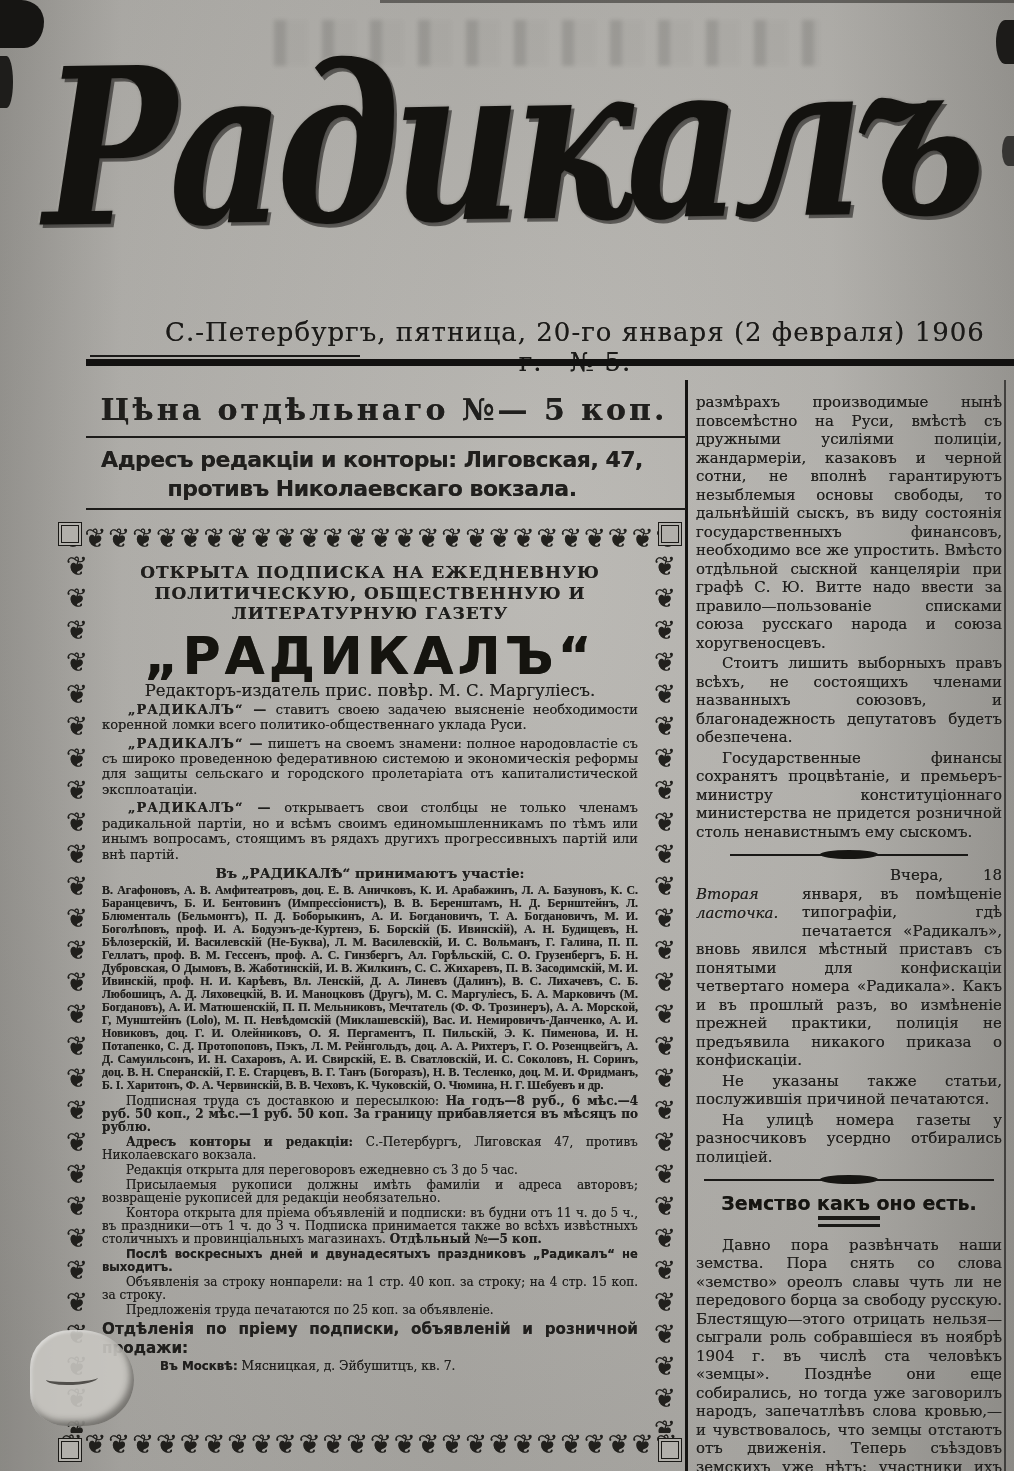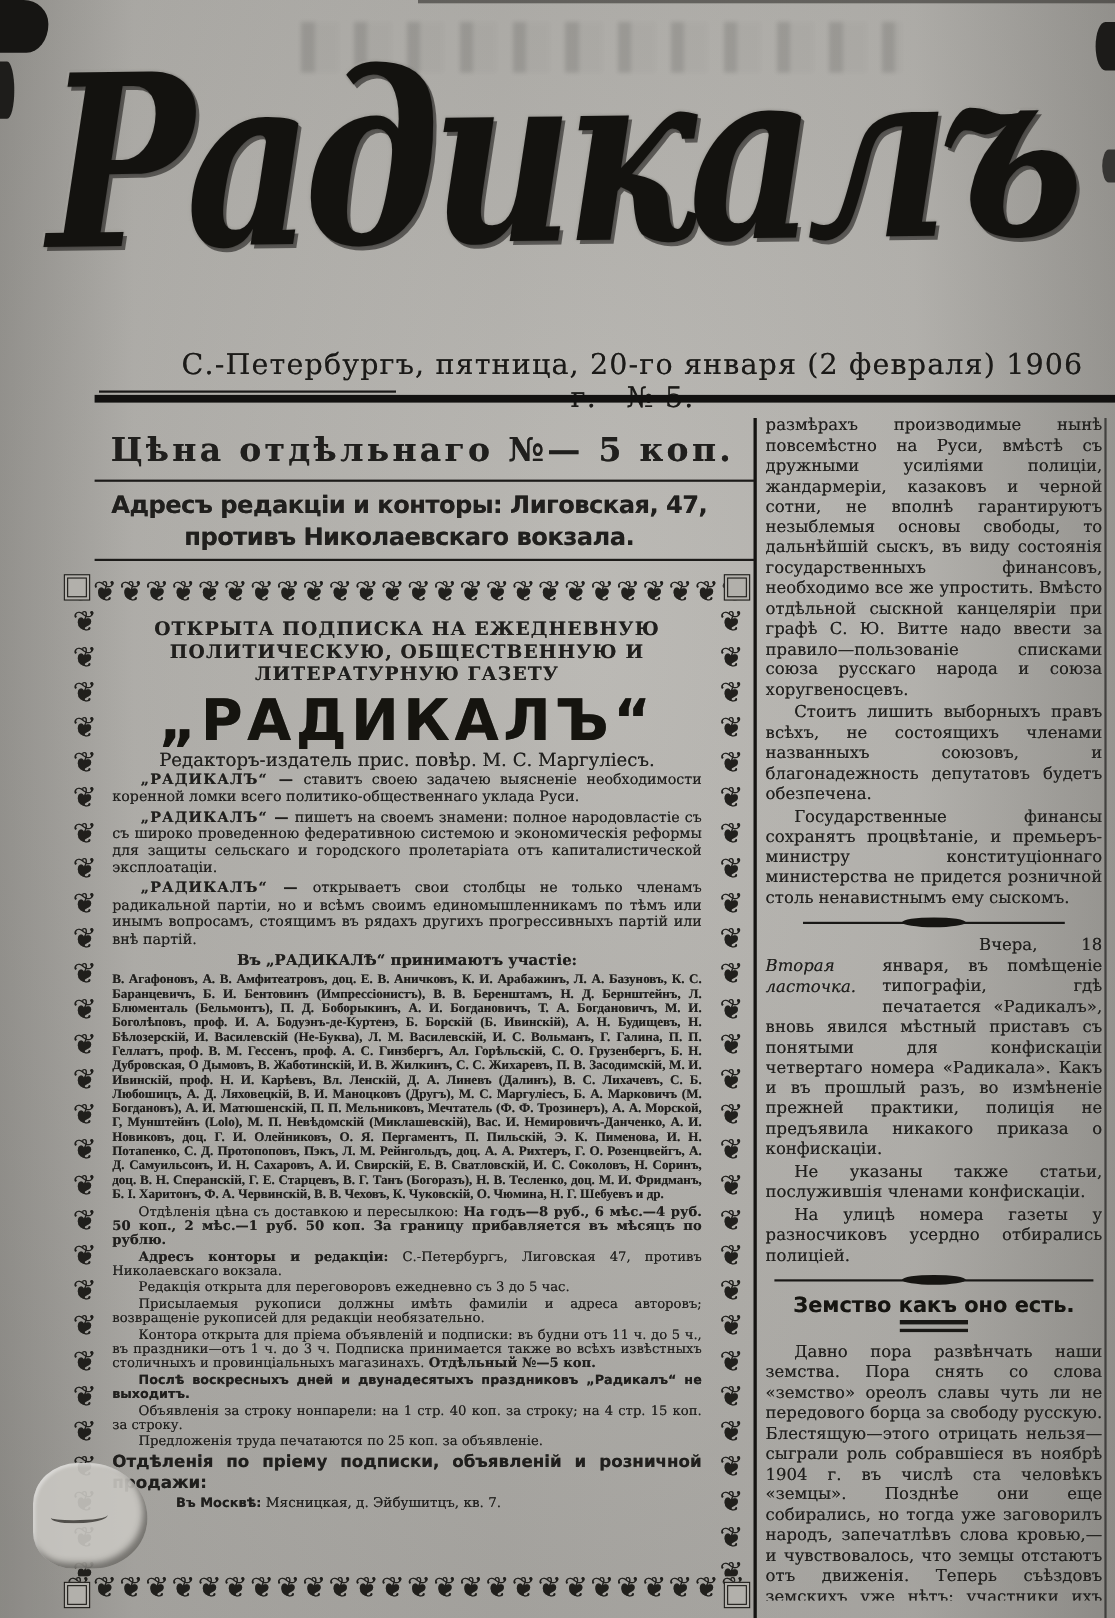--- a/index.html
+++ b/index.html
@@ -17,21 +17,21 @@
     transform:scaleY(1.22) rotate(-.6deg);transform-origin:center;
     text-shadow:3px 3px 0 rgba(18,17,15,.55), -2px -1px 1px rgba(176,174,168,.5),0 0 2px rgba(10,10,10,.4);}
   .dateline{position:absolute;top:317px;left:150px;width:850px;text-align:center;
     font-size:26px;letter-spacing:1px;color:#1b1a18;}
   .head-rule{position:absolute;top:359px;left:86px;width:928px;height:7px;background:#121110;}
   .head-rule::before{content:"";position:absolute;top:-4px;left:4px;width:270px;height:2px;background:#1a1918;}
   
   .v-divider{position:absolute;left:685px;top:380px;bottom:0;width:3px;background:#151412;}
   .v-edge{position:absolute;left:1004px;top:380px;bottom:0;width:2px;background:#2d2c2a;opacity:.8;}
   .col-left{position:absolute;left:0;top:380px;width:686px;height:1091px;overflow:hidden;}
-  .col-right{position:absolute;left:696px;top:364px;width:306px;height:1091px;overflow:hidden;
+  .col-right{position:absolute;left:696px;top:380px;width:306px;height:1091px;overflow:hidden;
     font-size:15px;line-height:18.5px;text-align:justify;}
   
   .price{margin:12px 10px 0 92px;text-align:center;font-size:30px;font-weight:bold;letter-spacing:3px;}
   .lrule{margin-left:86px;height:2px;background:#1c1b19;}
   .lrule.r1{margin-top:9px;}
   .lrule.r2{margin-top:5px;}
   .addr{font-family:"DejaVu Sans",sans-serif;font-weight:bold;font-size:22px;line-height:1.32;
     text-align:center;margin:7px 2px 0 60px;letter-spacing:-.5px;}
   
   .sub-box{position:relative;margin:11px 0 0 57px;width:626px;height:942px;}
@@ -130,21 +130,21 @@
 
         <div class="mission">
           <p><span class="lead">„РАДИКАЛЪ“ —</span> <span>ставитъ своею задачею выясненіе необходимости коренной ломки всего политико-общественнаго уклада Руси.</span></p>
           <p><span class="lead">„РАДИКАЛЪ“ —</span> <span>пишетъ на своемъ знамени: полное народовластіе съ съ широко проведенною федеративною системою и экономическія реформы для защиты сельскаго и городского пролетаріата отъ капиталистической эксплоатаціи.</span></p>
           <p><span class="lead">„РАДИКАЛЪ“ —</span> <span>открываетъ свои столбцы не только членамъ радикальной партіи, но и всѣмъ своимъ единомышленникамъ по тѣмъ или инымъ вопросамъ, стоящимъ въ рядахъ другихъ прогрессивныхъ партій или внѣ партій.</span></p>
         </div>
 
         <div class="part-head">Въ „РАДИКАЛѢ“ принимаютъ участіе:</div>
         <div class="participants">В. Агафоновъ, А. В. Амфитеатровъ, доц. Е. В. Аничковъ, К. И. Арабажинъ, Л. А. Базуновъ, К. С. Баранцевичъ, Б. И. Бентовинъ (Импрессіонистъ), В. В. Беренштамъ, Н. Д. Бернштейнъ, Л. Блюменталь (Бельмонтъ), П. Д. Боборыкинъ, А. И. Богдановичъ, Т. А. Богдановичъ, М. И. Боголѣповъ, проф. И. А. Бодуэнъ-де-Куртенэ, Б. Борскій (Б. Ивинскій), А. Н. Будищевъ, Н. Бѣлозерскій, И. Василевскій (Не-Буква), Л. М. Василевскій, И. С. Вольманъ, Г. Галина, П. П. Геллатъ, проф. В. М. Гессенъ, проф. А. С. Гинзбергъ, Ал. Горѣльскій, С. О. Грузенбергъ, Б. Н. Дубровская, О Дымовъ, В. Жаботинскій, И. В. Жилкинъ, С. С. Жихаревъ, П. В. Засодимскій, М. И. Ивинскій, проф. Н. И. Карѣевъ, Вл. Ленскій, Д. А. Линевъ (Далинъ), В. С. Лихачевъ, С. Б. Любошицъ, А. Д. Ляховецкій, В. И. Маноцковъ (Другъ), М. С. Маргуліесъ, Б. А. Марковичъ (М. Богдановъ), А. И. Матюшенскій, П. П. Мельниковъ, Мечтатель (Ф. Ф. Трозинеръ), А. А. Морской, Г, Мунштейнъ (Lolo), М. П. Невѣдомскій (Миклашевскій), Вас. И. Немировичъ-Данченко, А. И. Новиковъ, доц. Г. И. Олейниковъ, О. Я. Пергаментъ, П. Пильскій, Э. К. Пименова, И. Н. Потапенко, С. Д. Протопоповъ, Пэкъ, Л. М. Рейнгольдъ, доц. А. А. Рихтеръ, Г. О. Розенцвейгъ, А. Д. Самуильсонъ, И. Н. Сахаровъ, А. И. Свирскій, Е. В. Сватловскій, И. С. Соколовъ, Н. Соринъ, доц. В. Н. Сперанскій, Г. Е. Старцевъ, В. Г. Танъ (Богоразъ), Н. В. Тесленко, доц. М. И. Фридманъ, Б. І. Харитонъ, Ф. А. Червинскій, В. В. Чеховъ, К. Чуковскій, О. Чюмина, Н. Г. Шебуевъ и др.</div>
 
-        <p class="note"><span>Отдѣленія цѣна съ доставкою и пересылкою:</span> <span class="b">На годъ—8 руб., 6 мѣс.—4 руб. 50 коп., 2 мѣс.—1 руб. 50 коп. За границу прибавляется въ мѣсяцъ по рублю.</span></p>
+        <p class="note"><span>Подписная труда съ доставкою и пересылкою:</span> <span class="b">На годъ—8 руб., 6 мѣс.—4 руб. 50 коп., 2 мѣс.—1 руб. 50 коп. За границу прибавляется въ мѣсяцъ по рублю.</span></p>
         <p class="note"><span class="b">Адресъ конторы и редакціи:</span> <span>С.-Петербургъ, Лиговская 47, противъ Николаевскаго вокзала.</span></p>
         <p class="note">Редакція открыта для переговоровъ ежедневно съ 3 до 5 час.</p>
         <p class="note">Присылаемыя рукописи должны имѣть фамиліи и адреса авторовъ; возвращеніе рукописей для редакціи необязательно.</p>
         <p class="note"><span>Контора открыта для пріема объявленій и подписки: въ будни отъ 11 ч. до 5 ч., въ праздники—отъ 1 ч. до 3 ч. Подписка принимается также во всѣхъ извѣстныхъ столичныхъ и провинціальныхъ магазинахъ.</span> <span class="b">Отдѣльный №—5 коп.</span></p>
         <p class="note no-issue">Послѣ воскресныхъ дней и двунадесятыхъ праздниковъ „Радикалъ“ не выходитъ.</p>
         <p class="note">Объявленія за строку нонпарели: на 1 стр. 40 коп. за строку; на 4 стр. 15 коп. за строку.</p>
         <p class="note">Предложенія труда печатаются по 25 коп. за объявленіе.</p>
 
         <div class="branch-head">Отдѣленія по пріему подписки, объявленій и розничной продажи:</div>
         <div class="branches">
@@ -160,21 +160,21 @@
     <p>Стоитъ лишить выборныхъ правъ всѣхъ, не состоящихъ членами названныхъ союзовъ, и благонадежность депутатовъ будетъ обезпечена.</p>
     <p>Государственные финансы сохранятъ процвѣтаніе, и премьеръ-министру конституціоннаго министерства не придется розничной столь ненавистнымъ ему сыскомъ.</p>
 
     <div class="fancy-divider">
         <div class="lens"></div>
       </div>
 
     <div class="swallow">
       <div class="swallow-label">Вторая ласточка.</div>
       <p class="sp1">Вчера, 18 января, въ помѣщеніе типографіи, гдѣ печатается «Радикалъ», вновь явился мѣстный приставъ съ понятыми для конфискаціи четвертаго номера «Радикала». Какъ и въ прошлый разъ, во измѣненіе прежней практики, полиція не предъявила никакого приказа о конфискаціи.</p>
-      <p>Не указаны также статьи, послужившія членами конфискаціи.</p>
+      <p>Не указаны также статьи, послужившія причиной печатаются.</p>
       <p>На улицѣ номера газеты у разносчиковъ усердно отбирались полиціей.</p>
     </div>
 
     <div class="fancy-divider wide">
         <div class="lens"></div>
       </div>
 
     <p class="zem-head">Земство какъ оно есть.</p>
     <div class="zem-rule"></div>
     <p>Давно пора развѣнчать наши земства. Пора снять со слова «земство» ореолъ славы чуть ли не передового борца за свободу русскую. Блестящую—этого отрицать нельзя—сыграли роль собравшіеся въ ноябрѣ 1904 г. въ числѣ ста человѣкъ «земцы». Позднѣе они еще собирались, но тогда уже заговорилъ народъ, запечатлѣвъ слова кровью,—и чувствовалось, что земцы отстаютъ отъ движенія. Теперь съѣздовъ земскихъ уже нѣтъ: участники ихъ частью сдѣлались ядромъ партіи к.-д., частью вошли въ союзъ 17-го октября. Такова судьба этихъ земцевъ. Послѣ могильной тишины временъ Сипягина и Плеве, когда они съѣхались, вопреки запрещенію, заговорили, да еще потребовали конституціи, всѣ это нашли удивительно смѣлымъ и революціоннымъ, хотя сами земцы прекрасно знали, что ничѣмъ не рискуютъ и что запрещено имъ съѣзжаться больше для виду, чтобы не нарушить добрыхъ прежнихъ традицій.</p>

